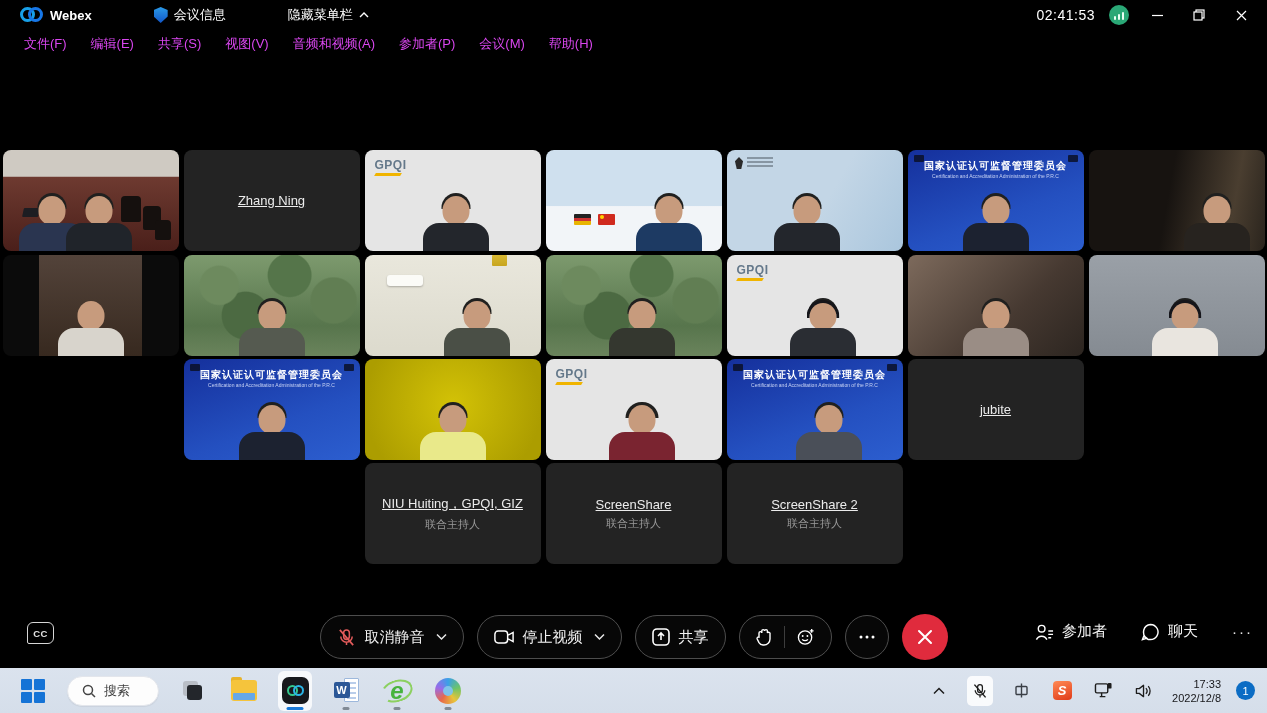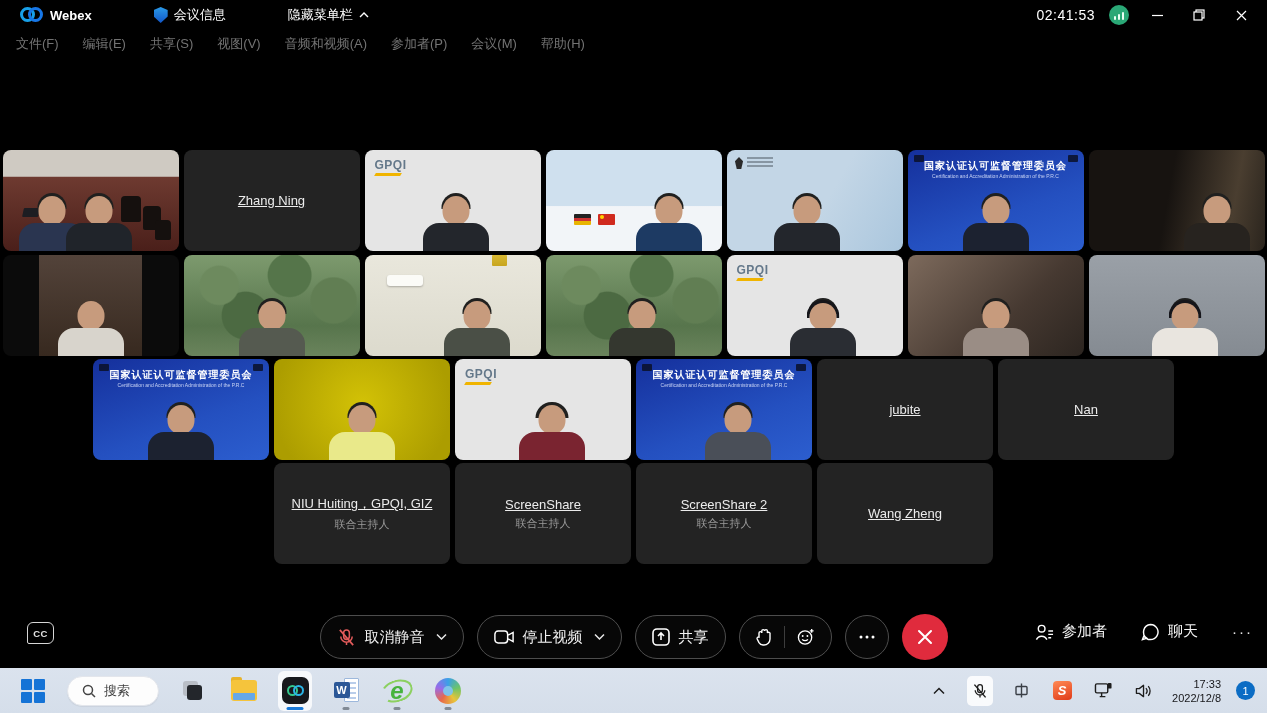--- a/index.html
+++ b/index.html
@@ -21,21 +21,21 @@
   .chev{width:10px;height:10px;display:inline-block;}
   .tb-right{margin-left:auto;display:flex;align-items:center;margin-right:12px;gap:14px;}
   .tb-timer{font-size:14px;letter-spacing:.5px;}
   .net-ind{width:20px;height:20px;border-radius:50%;background:#2aa876;display:flex;align-items:flex-end;justify-content:center;gap:1.5px;padding-bottom:5px;}
   .net-ind i{width:2.5px;background:#eafff4;border-radius:1px;display:block;}
   .net-ind i:nth-child(1){height:4px;}.net-ind i:nth-child(2){height:6px;}.net-ind i:nth-child(3){height:8px;}
   .win-btn{width:28px;height:24px;display:flex;align-items:center;justify-content:center;color:#fff;}
   .win-btn svg{display:block;}
 
   
-  .menubar{position:absolute;top:30px;left:0;right:0;height:28px;display:flex;align-items:center;gap:24px;padding-left:16px;font-size:13px;color:#737373;}
+  .menubar{position:absolute;top:30px;left:0;right:0;height:28px;display:flex;align-items:center;gap:24px;padding-left:24px;font-size:13px;color:#d946ef;}
   .menu-item{cursor:default;}
 
   
   .grid-row{position:absolute;left:0;width:1267px;display:flex;justify-content:center;gap:5px;}
   .tile{width:176px;height:101px;border-radius:8px;position:relative;overflow:hidden;background:#232323;flex:0 0 auto;}
   .tile .nm{position:absolute;top:0;left:0;right:0;bottom:0;display:flex;flex-direction:column;align-items:center;justify-content:center;gap:4px;}
   .tile .nm .n{font-size:13px;color:#ececec;text-decoration:underline;}
   .tile .nm .r{font-size:11px;color:#9b9b9b;}
 
   .person{position:absolute;bottom:0;transform:translateX(-50%);width:70px;height:60px;}
@@ -370,48 +370,38 @@
             <div class="p-hair"></div>
             <div class="p-head"></div>
             <div class="p-torso" style="background: rgb(74, 79, 88);"></div>
           </div>
         </div>
         <div class="tile">
           <div class="nm">
             <div class="n">jubite</div>
           </div>
         </div>
-        <div class="tile">
-          <div class="nm">
-            <div class="n">Nan</div>
-          </div>
-        </div>
       </div>
       <div class="grid-row" style="top: 463px;">
         <div class="tile">
           <div class="nm">
             <div class="n">NIU Huiting，GPQI, GIZ</div>
             <div class="r">联合主持人</div>
           </div>
         </div>
         <div class="tile">
           <div class="nm">
             <div class="n">ScreenShare</div>
             <div class="r">联合主持人</div>
           </div>
         </div>
         <div class="tile">
           <div class="nm">
             <div class="n">ScreenShare 2</div>
             <div class="r">联合主持人</div>
-          </div>
-        </div>
-        <div class="tile">
-          <div class="nm">
-            <div class="n">Wang Zheng</div>
           </div>
         </div>
       </div>
     </div>
 
   <div class="controlbar">
     <div class="cc-btn">CC</div>
 
     <div class="ctl-center">
       <div class="pill">

